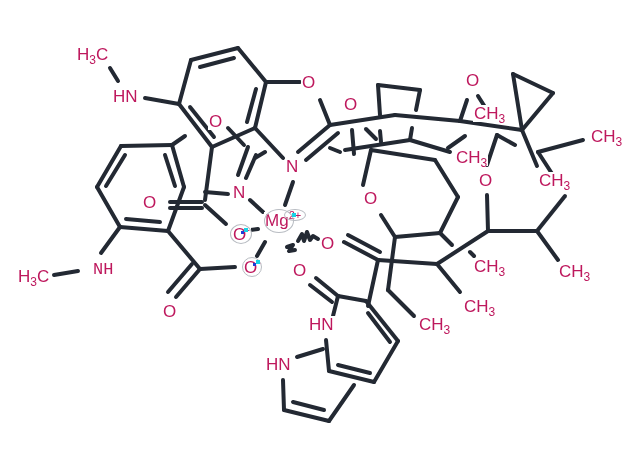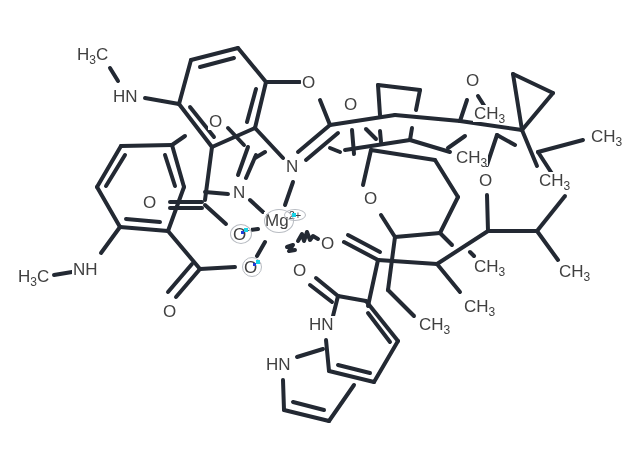--- a/index.html
+++ b/index.html
@@ -1,21 +1,21 @@
 <!DOCTYPE html>
 <html><head>
 <meta charset="utf-8">
 <style>
   html, body { margin: 0; padding: 0; background: #ffffff; }
   body { width: 640px; height: 470px; overflow: hidden; }
   #canvas { position: relative; width: 640px; height: 470px; }
   svg { position: absolute; left: 0; top: 0; }
   .bond { stroke: #232933; stroke-width: 4; stroke-linecap: round; fill: none; }
   .wavy { stroke: #232933; stroke-width: 4; stroke-linecap: round; stroke-linejoin: round; fill: none; }
-  .lbl { position: absolute; font-family: "Liberation Sans", sans-serif; font-size: 17px; color: #404040; line-height: 1; white-space: nowrap; background: #ffffff; padding: 0 1px; }
+  .lbl { position: absolute; font-family: "Liberation Sans", sans-serif; font-size: 17px; color: #be185d; line-height: 1; white-space: nowrap; background: #ffffff; padding: 0 1px; }
   .lbl sub { font-size: 12px; vertical-align: -4px; line-height: 0; }
   .lbl sup { font-size: 11px; vertical-align: 7px; line-height: 0; }
   .ion-ring { position: absolute; border: 1px solid #b8bcc2; border-radius: 50%; pointer-events: none; }
   .ion-dot { position: absolute; width: 4px; height: 4px; background: #19d3e6; }
   .ion-tick { position: absolute; width: 3px; height: 3px; background: #1f3bd6; }
 </style>
 </head>
 <body>
 
 <div id="canvas">
@@ -153,21 +153,21 @@
 <span class="lbl" style="left:76px;top:46px;"><span>H</span><sub>3</sub><span>C</span></span>
 <span class="lbl" style="left:112px;top:88px;">HN</span>
 <span class="lbl" style="left:301px;top:74px;">O</span>
 <span class="lbl" style="left:208px;top:113px;">O</span>
 <span class="lbl" style="left:285px;top:158px;">N</span>
 <span class="lbl" style="left:142px;top:194px;">O</span>
 <span class="lbl" style="left:232px;top:184px;">N</span>
 <span class="lbl" style="left:264px;top:212px;"><span>Mg</span><sup>2+</sup></span>
 <span class="lbl" style="left:232px;top:226px;"><span>O</span><sup>-</sup></span>
 <span class="lbl" style="left:243px;top:259px;"><span>O</span><sup>-</sup></span>
-<span class="lbl" style="left:72px;top:261px;">NH</span>
+<span class="lbl" style="left:92px;top:261px;font-family:Liberation Mono, monospace;">NH</span>
 <span class="lbl" style="left:17px;top:268px;"><span>H</span><sub>3</sub><span>C</span></span>
 <span class="lbl" style="left:162px;top:303px;">O</span>
 <span class="lbl" style="left:343px;top:96px;">O</span>
 <span class="lbl" style="left:465px;top:72px;">O</span>
 <span class="lbl" style="left:473px;top:105px;"><span>CH</span><sub>3</sub></span>
 <span class="lbl" style="left:590px;top:128px;"><span>CH</span><sub>3</sub></span>
 <span class="lbl" style="left:455px;top:149px;"><span>CH</span><sub>3</sub></span>
 <span class="lbl" style="left:538px;top:172px;"><span>CH</span><sub>3</sub></span>
 <span class="lbl" style="left:363px;top:190px;">O</span>
 <span class="lbl" style="left:478px;top:172px;">O</span>

